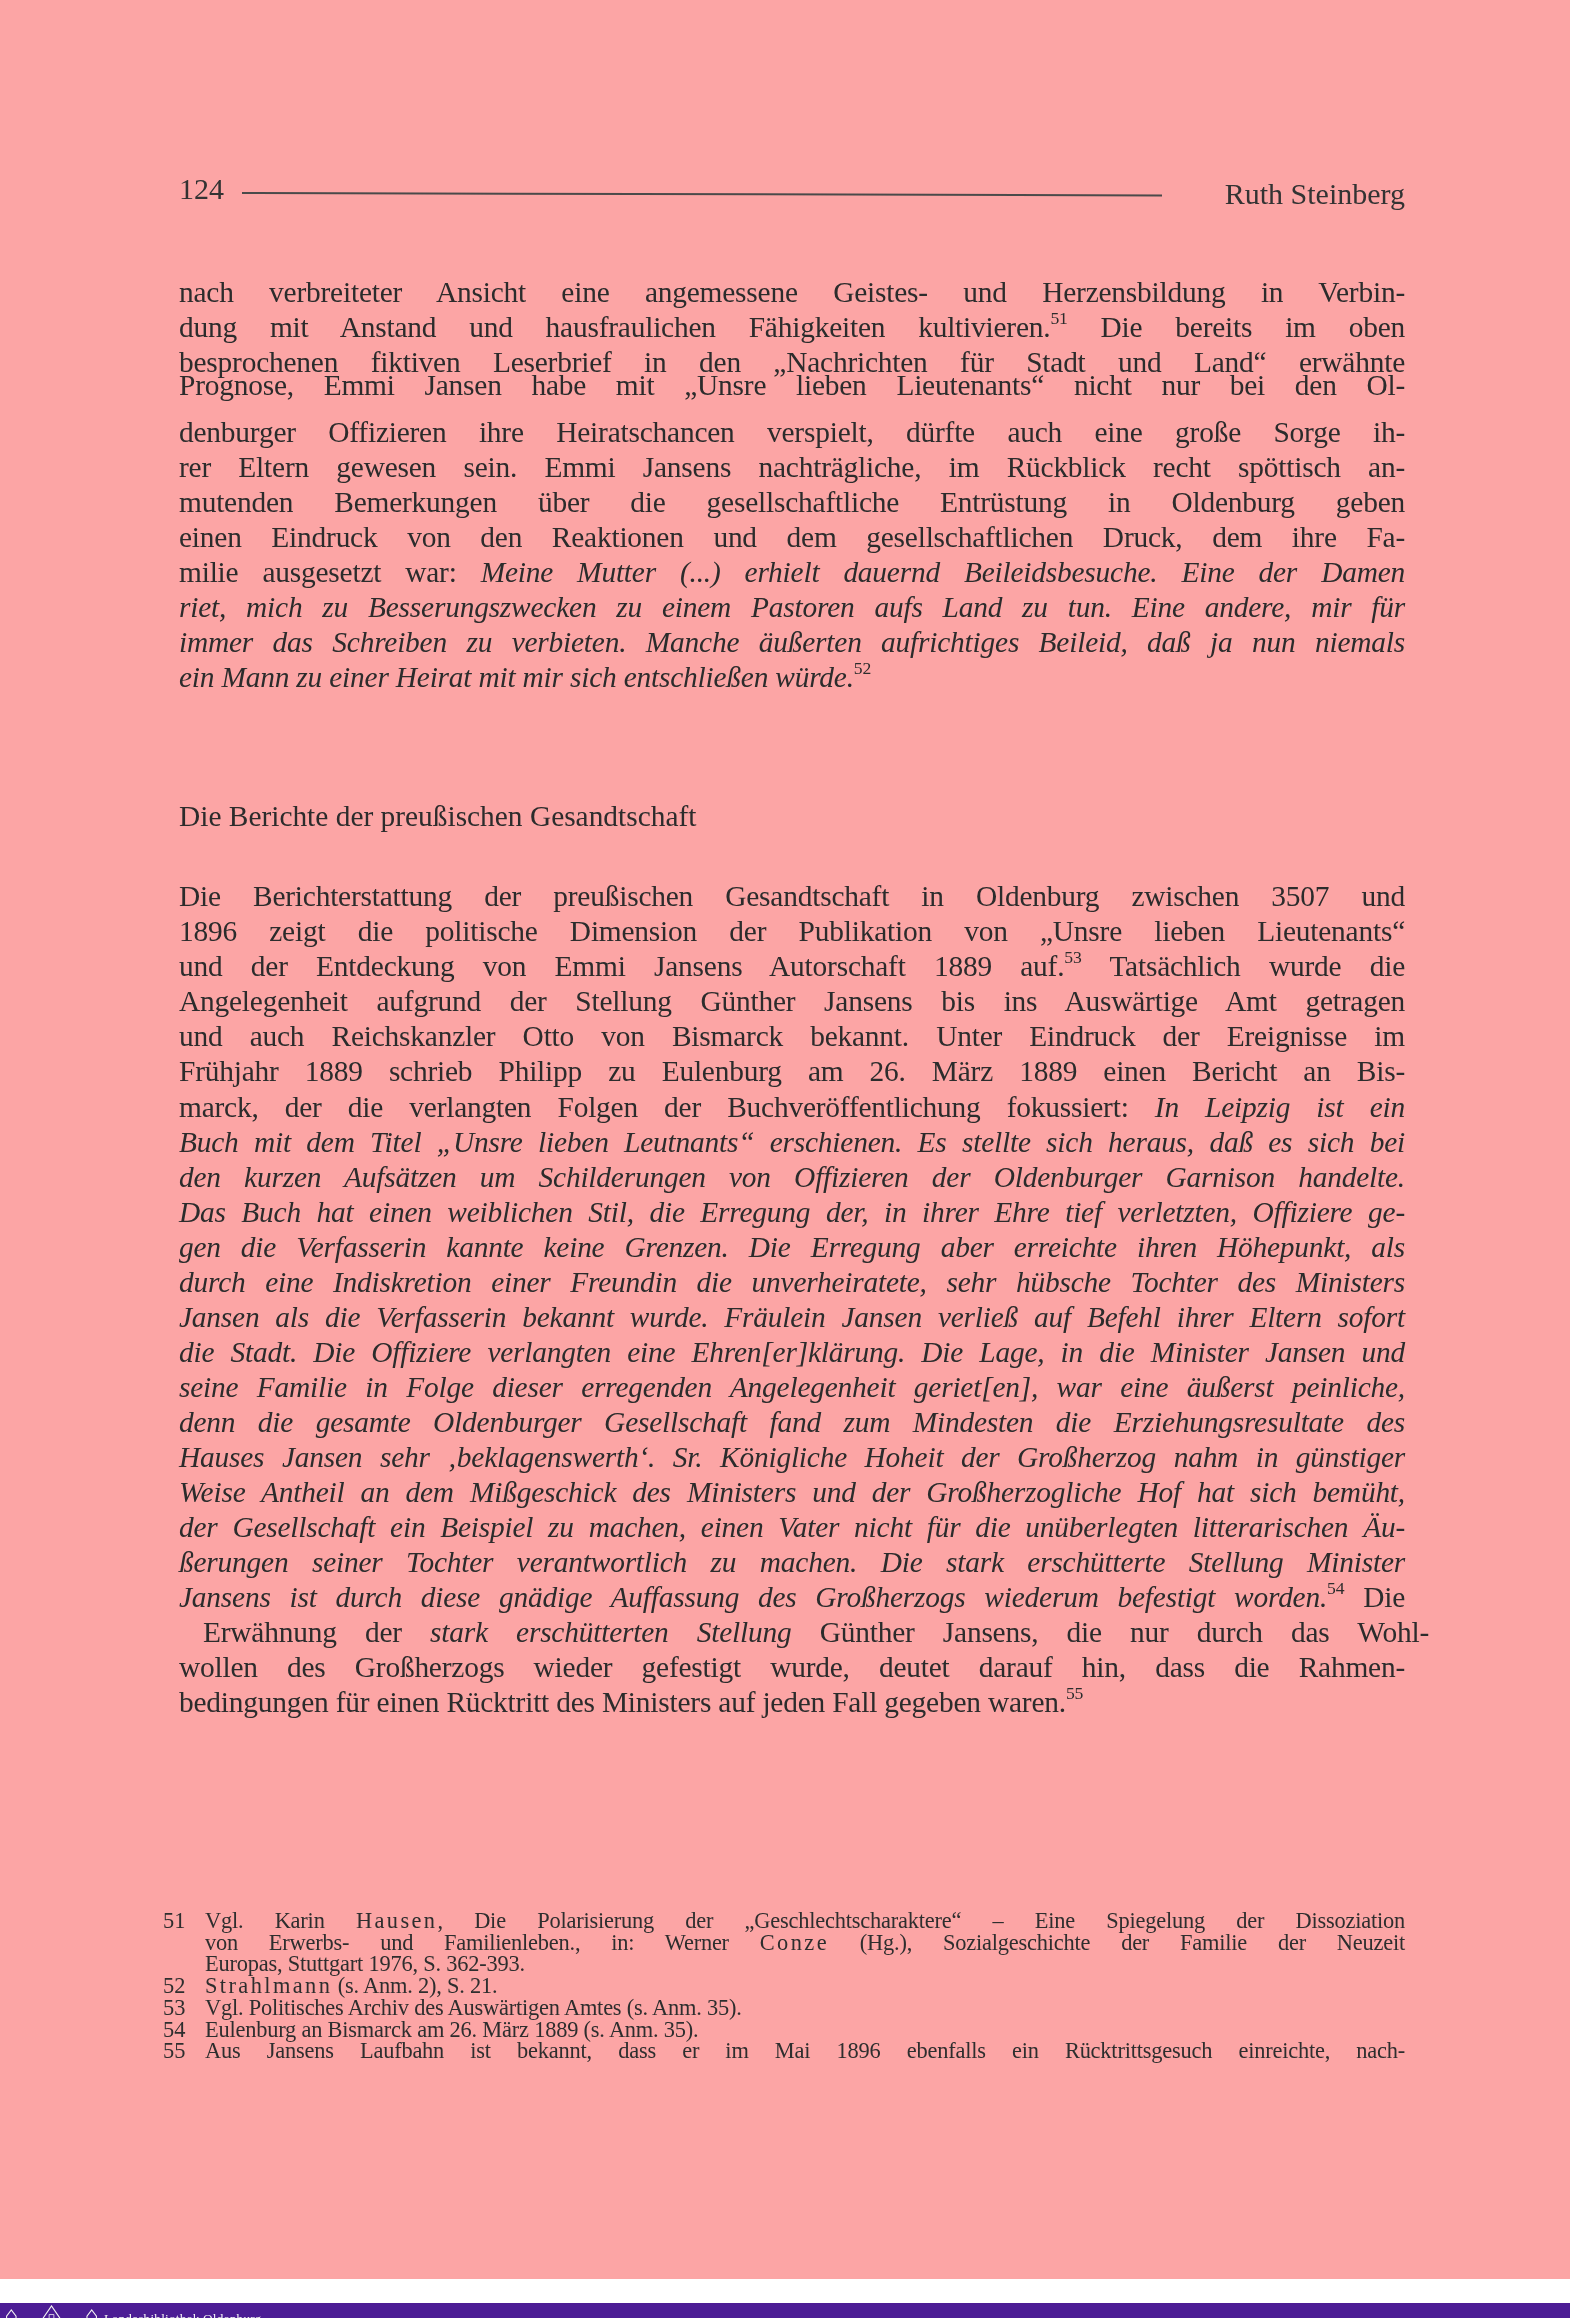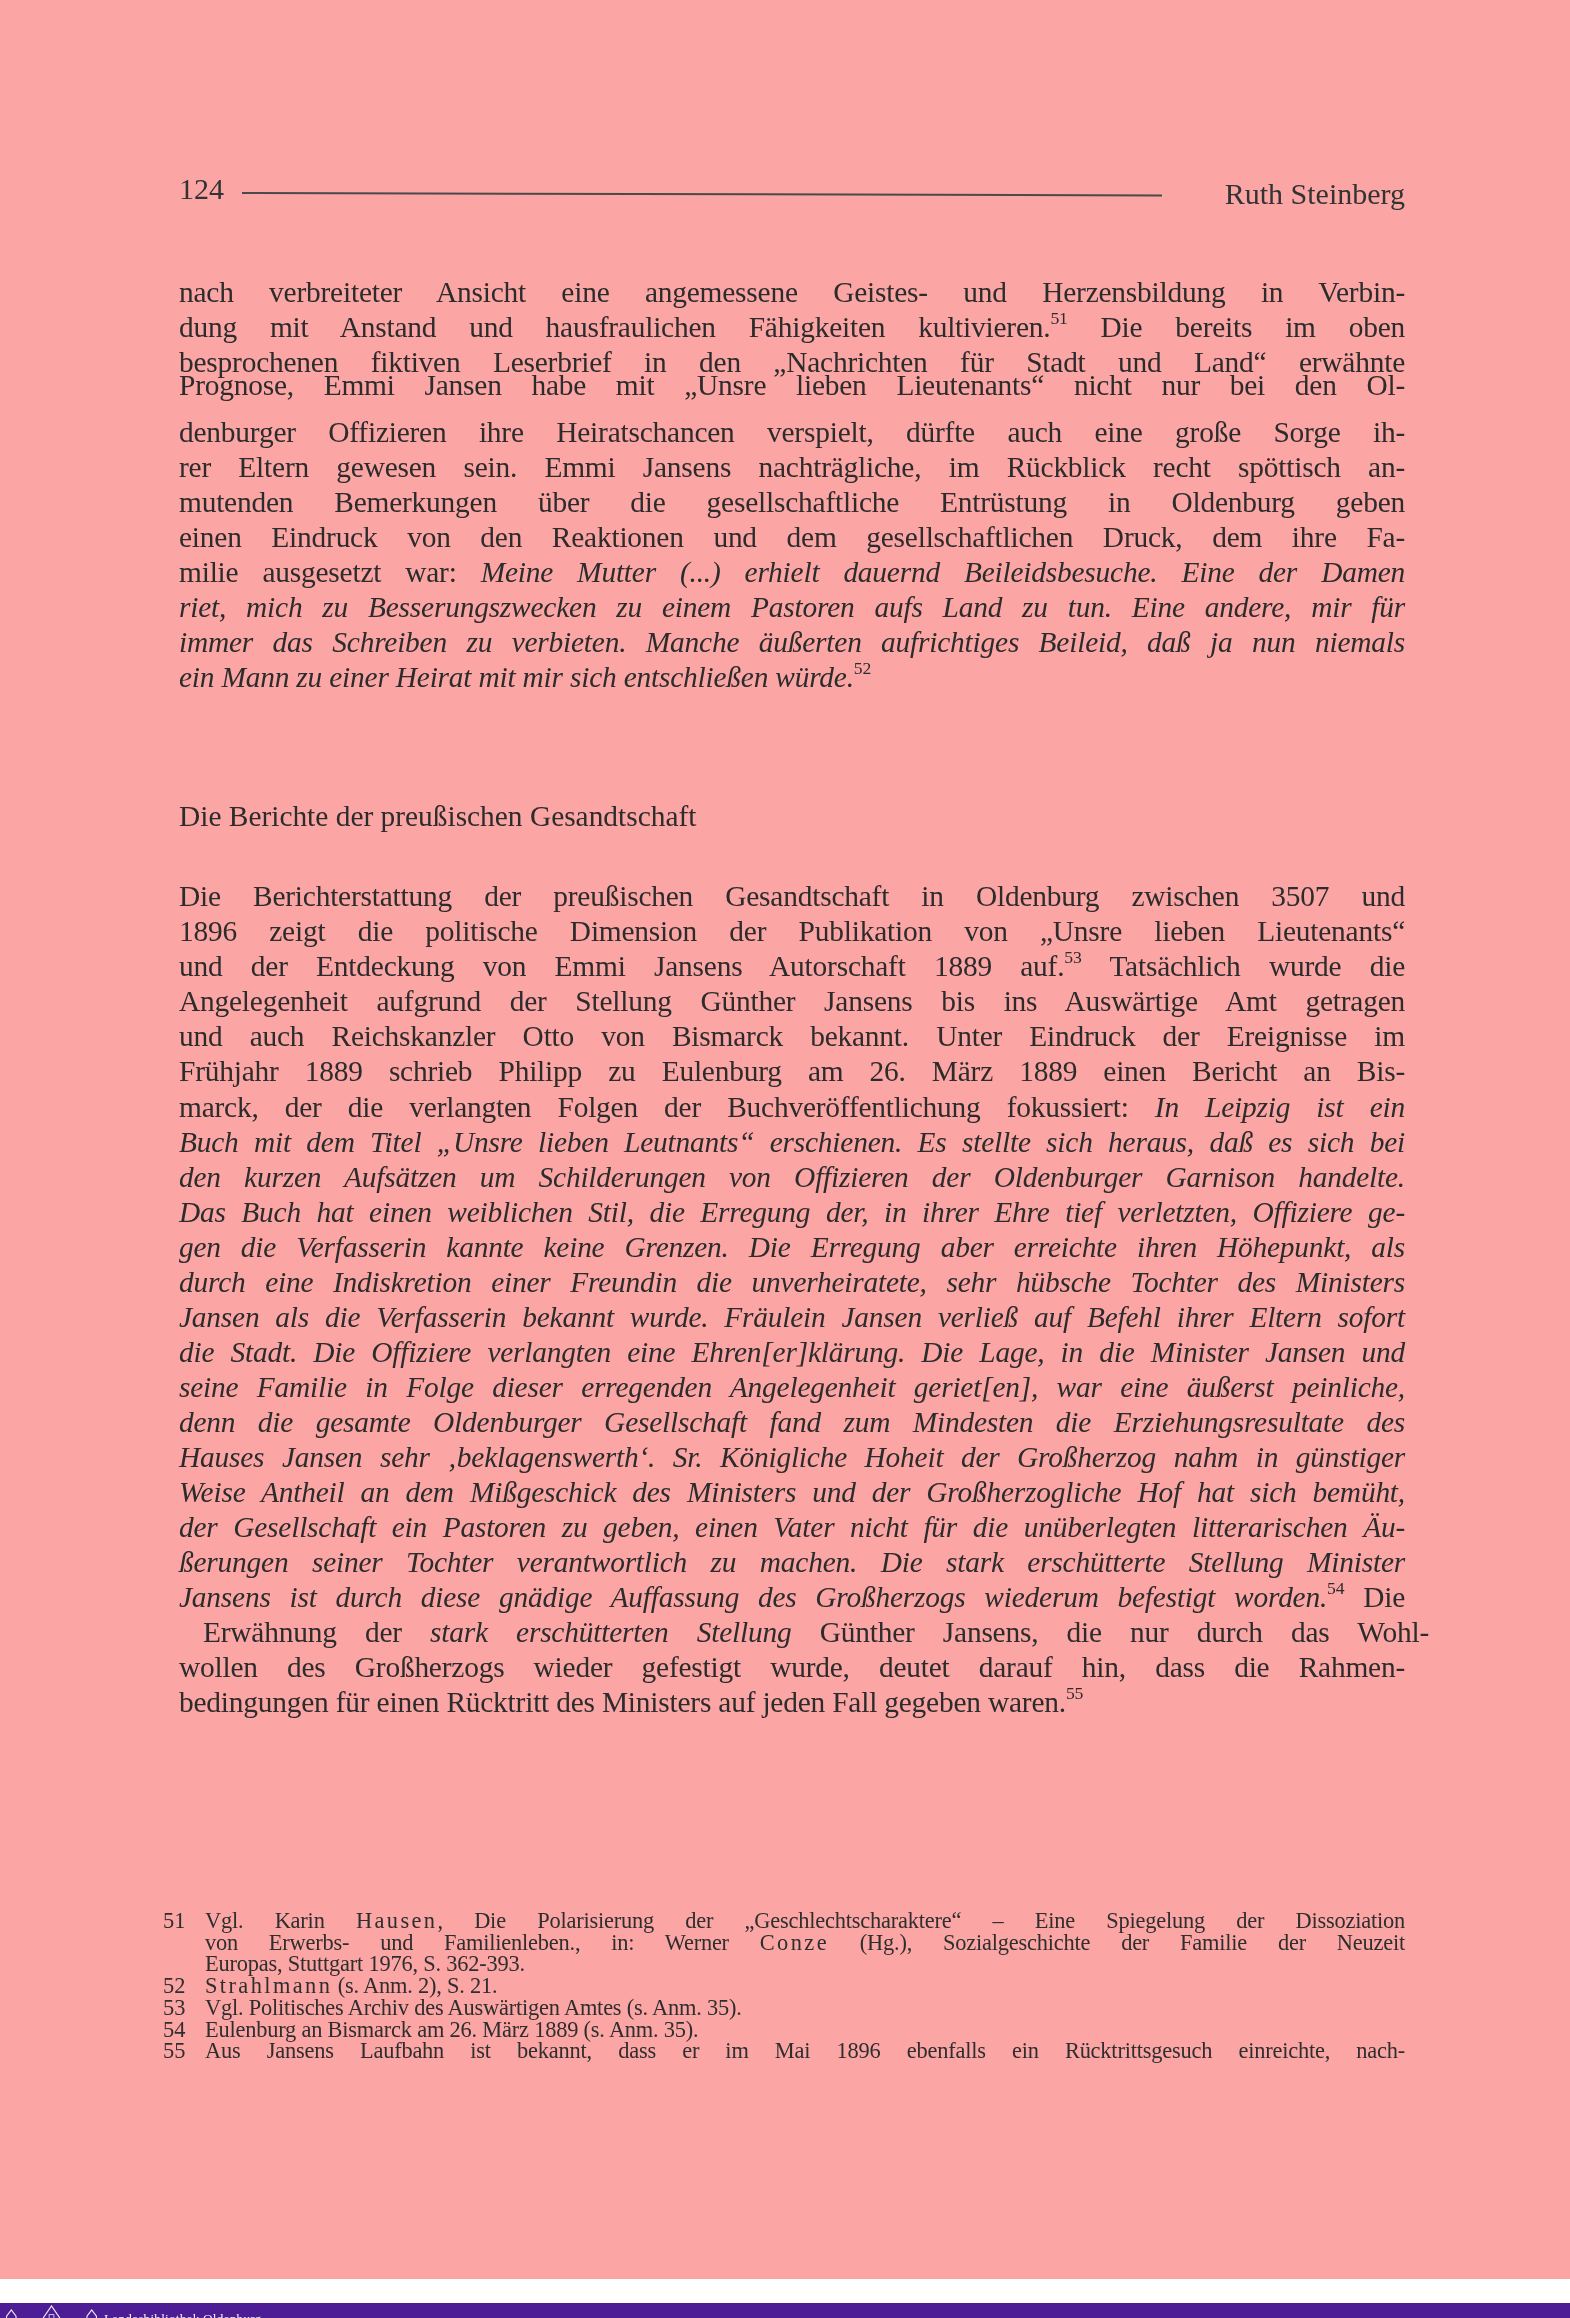--- a/index.html
+++ b/index.html
@@ -79,21 +79,21 @@
       <div class="line" style="top: 1160px;"><i>den kurzen Aufsätzen um Schilderungen von Offizieren der Oldenburger Garnison handelte.</i></div>
       <div class="line" style="top: 1195px;"><i>Das Buch hat einen weiblichen Stil, die Erregung der, in ihrer Ehre tief verletzten, Offiziere ge-</i></div>
       <div class="line" style="top: 1230px;"><i>gen die Verfasserin kannte keine Grenzen. Die Erregung aber erreichte ihren Höhepunkt, als</i></div>
       <div class="line" style="top: 1265px;"><i>durch eine Indiskretion einer Freundin die unverheiratete, sehr hübsche Tochter des Ministers</i></div>
       <div class="line" style="top: 1300px;"><i>Jansen als die Verfasserin bekannt wurde. Fräulein Jansen verließ auf Befehl ihrer Eltern sofort</i></div>
       <div class="line" style="top: 1335px;"><i>die Stadt. Die Offiziere verlangten eine Ehren[er]klärung. Die Lage, in die Minister Jansen und</i></div>
       <div class="line" style="top: 1370px;"><i>seine Familie in Folge dieser erregenden Angelegenheit geriet[en], war eine äußerst peinliche,</i></div>
       <div class="line" style="top: 1405px;"><i>denn die gesamte Oldenburger Gesellschaft fand zum Mindesten die Erziehungsresultate des</i></div>
       <div class="line" style="top: 1440px;"><i>Hauses Jansen sehr ‚beklagenswerth‘. Sr. Königliche Hoheit der Großherzog nahm in günstiger</i></div>
       <div class="line" style="top: 1475px;"><i>Weise Antheil an dem Mißgeschick des Ministers und der Großherzogliche Hof hat sich bemüht,</i></div>
-      <div class="line" style="top: 1510px;"><i>der Gesellschaft ein Pastoren zu geben, einen Vater nicht für die unüberlegten litterarischen Äu-</i></div>
+      <div class="line" style="top: 1510px;"><i>der Gesellschaft ein Beispiel zu machen, einen Vater nicht für die unüberlegten litterarischen Äu-</i></div>
       <div class="line" style="top: 1545px;"><i>ßerungen seiner Tochter verantwortlich zu machen. Die stark erschütterte Stellung Minister</i></div>
       <div class="line" style="top: 1580px;"><i>Jansens ist durch diese gnädige Auffassung des Großherzogs wiederum befestigt worden.</i><sup>54</sup><span> Die</span></div>
       <div class="line" style="top: 1615px; margin-left: 24px;"><span>Erwähnung der </span><i>stark erschütterten Stellung</i><span> Günther Jansens, die nur durch das Wohl-</span></div>
       <div class="line" style="top: 1650px;"><span>wollen des Großherzogs wieder gefestigt wurde, deutet darauf hin, dass die Rahmen-</span></div>
       <div class="line last" style="top: 1685px;"><span>bedingungen für einen Rücktritt des Ministers auf jeden Fall gegeben waren.</span><sup>55</sup></div>
     </div>
 
   <div id="footnotes">
       <div class="fn" style="top: 1910px;">
         <span class="fn-num">51</span>

